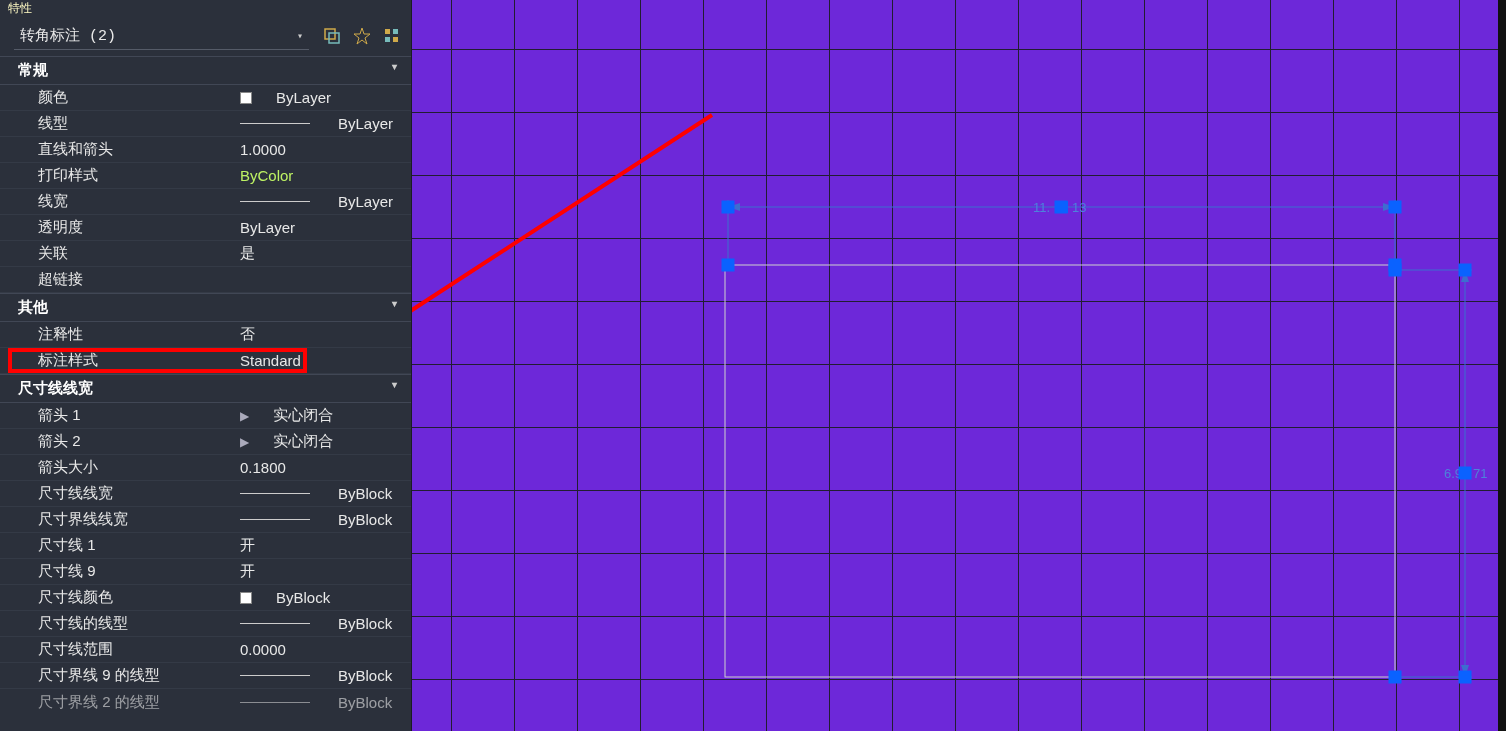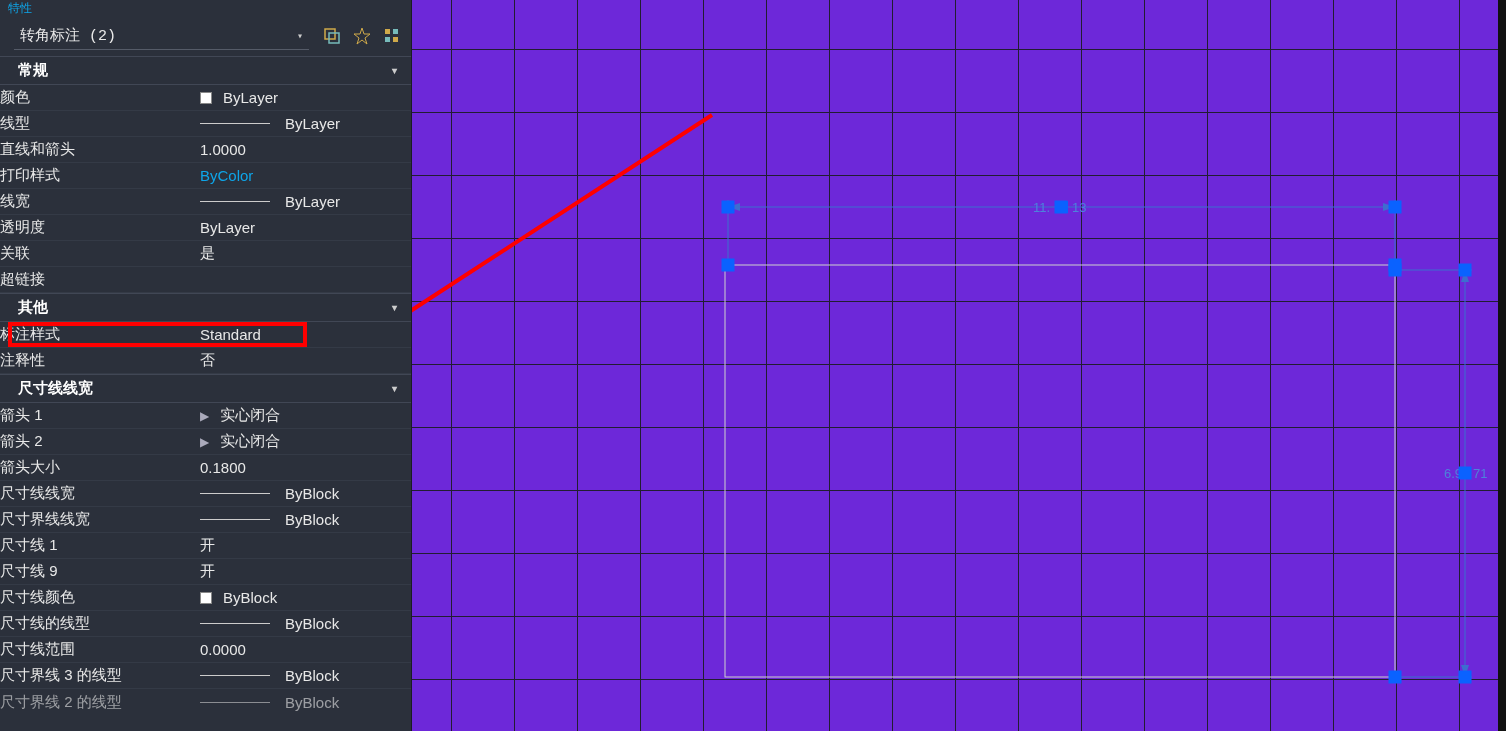--- a/index.html
+++ b/index.html
@@ -11,21 +11,21 @@
     width: 412px;
     height: 731px;
     background: #2b303b;
     display: flex;
     flex-direction: column;
     border-right: 1px solid #1a1d24;
   }
   .panel-title-row {
     display:flex; align-items:center;
     height: 16px; padding: 2px 8px;
-    background:#2b303b; color:#0ea5e9; font-size:12px;
+    background:#2b303b; color:#fef9c3; font-size:12px;
   }
   
   .selector-row {
     display:flex; align-items:center;
     padding: 6px 8px 6px 14px;
     gap:4px;
     font-family:Liberation Mono, monospace;
   }
   .selector-row .combo {
     flex:1;
@@ -35,39 +35,39 @@
     color:#eaeaea;
     padding:4px 6px;
     font-size:15px;
     display:flex; justify-content:space-between; align-items:center;
   }
   .combo .arrow { font-size:10px; color:#ccc; }
   .toolbtns { display:flex; gap:8px; padding-left:8px; }
   .toolbtn { width:22px; height:22px; display:flex; align-items:center; justify-content:center; color:#ccc; font-size:14px; cursor:pointer;}
   
   .section-head {
-    display:flex; justify-content:space-between; align-items:center;
+    display:flex; justify-content:space-between; align-items:flex-start;
     padding:4px 14px 4px 18px;
     background:#2b303b;
     color:#fff; font-weight:bold; font-size:15px;
     border-bottom:1px solid #414755;
     border-top:1px solid #414755;
   }
   .section-head .caret { font-size:10px; color:#ccc; }
   
   .prop {
     display:flex;
     padding:3px 0;
     border-bottom:1px solid #343a46;
     min-height:26px;
     align-items:center;
   }
-  .prop .label { width:196px; color:#e8e8e8; font-size:15px;}
-  .prop .value { flex:1; padding-left:4px; color:#e8e8e8; font-size:15px; display:flex; align-items:center; gap:11px;}
-  .prop .value.dim { color:#0ea5e9; }
+  .prop .label { width:196px; padding-left:38px; color:#e8e8e8; font-size:15px;}
+  .prop .value { flex:1; padding-left:4px; color:#e8e8e8; font-size:15px; display:flex; align-items:center; gap:24px;margin-left:40px;}
+  .prop .value.dim { color:#bef264; }
   .swatch { width:12px; height:12px; border:1px solid #888; background:#fff; display:inline-block;}
   .line-sample { width:70px; border-top:1px solid #ccc; display:inline-block; margin-right:4px;}
   .arrow-ico { font-size:12px; color:#aab;}
   
   .highlight-box {
     position:relative;
   }
   .highlight-box::after{
     content:"";
     position:absolute;
@@ -197,30 +197,30 @@
       <div class="prop">
         <div class="label">超链接</div>
         <div class="value">
           <span></span>
         </div>
       </div>
       <div class="section-head">
         <span>其他</span>
         <span class="caret">▾</span>
       </div>
+      <div class="prop">
+        <div class="label">注释性</div>
+        <div class="value">
+          <span>否</span>
+        </div>
+      </div>
       <div class="prop highlight-box">
         <div class="label">标注样式</div>
         <div class="value">
           <span>Standard</span>
-        </div>
-      </div>
-      <div class="prop">
-        <div class="label">注释性</div>
-        <div class="value">
-          <span>否</span>
         </div>
       </div>
       <div class="section-head">
         <span>尺寸线线宽</span>
         <span class="caret">▾</span>
       </div>
       <div class="prop">
         <div class="label">箭头 1</div>
         <div class="value">
           <span class="arrow-ico">▶</span>
@@ -280,21 +280,21 @@
           <span>ByBlock</span>
         </div>
       </div>
       <div class="prop">
         <div class="label">尺寸线范围</div>
         <div class="value">
           <span>0.0000</span>
         </div>
       </div>
       <div class="prop">
-        <div class="label">尺寸界线 3 的线型</div>
+        <div class="label">尺寸界线 9 的线型</div>
         <div class="value">
           <span class="line-sample"></span>
           <span>ByBlock</span>
         </div>
       </div>
       <div class="prop" style="border-bottom: none; opacity: 0.6; max-height: 16px; overflow: hidden;">
         <div class="label">尺寸界线 2 的线型</div>
         <div class="value">
           <span class="line-sample"></span>
           <span>ByBlock</span>

